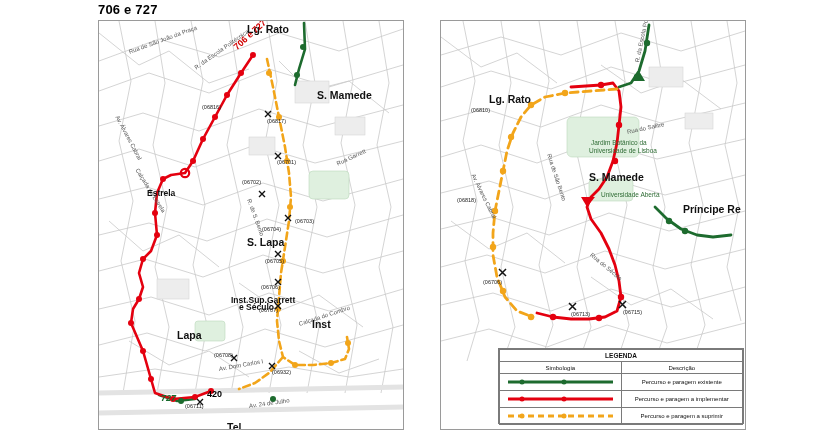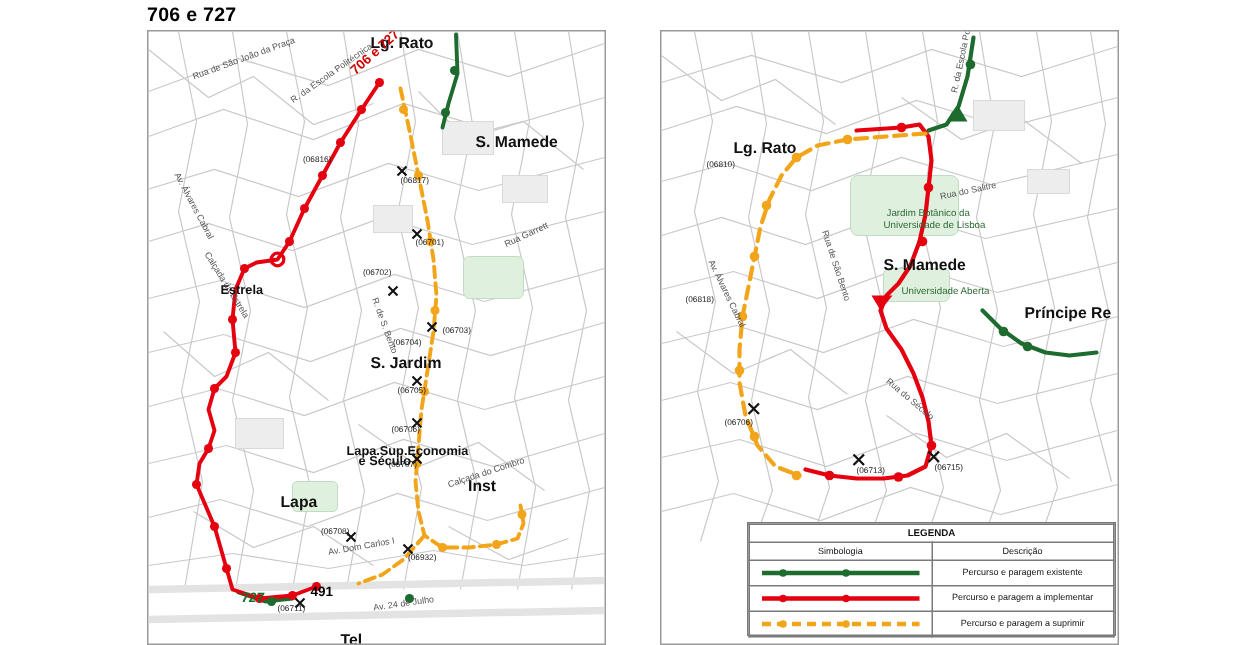--- a/index.html
+++ b/index.html
@@ -271,42 +271,42 @@
       <div class="maplabel" style="left: 18px; top: 92px; transform: rotate(62deg); transform-origin: left center;">Av. Álvares Cabral</div>
       <div class="maplabel" style="left: 38px; top: 145px; transform: rotate(58deg); transform-origin: left center;">Calçada da Estrela</div>
       <div class="maplabel" style="left: 96px; top: 44px; transform: rotate(-35deg); transform-origin: left center;">R. da Escola Politécnica</div>
       <div class="maplabel" style="left: 150px; top: 175px; transform: rotate(70deg); transform-origin: left center;">R. de S. Bento</div>
       <div class="maplabel" style="left: 120px; top: 345px; transform: rotate(-10deg); transform-origin: left center;">Av. Dom Carlos I</div>
       <div class="maplabel" style="left: 238px; top: 140px; transform: rotate(-25deg); transform-origin: left center;">Rua Garrett</div>
       <div class="maplabel" style="left: 200px; top: 300px; transform: rotate(-18deg); transform-origin: left center;">Calçada do Combro</div>
       <div class="maplabel" style="left: 150px; top: 382px; transform: rotate(-8deg); transform-origin: left center;">Av. 24 de Julho</div>
       <div class="placename big" style="left: 148px; top: 2px;">Lg. Rato</div>
       <div class="placename big" style="left: 218px; top: 68px;">S. Mamede</div>
-      <div class="placename big" style="left: 148px; top: 215px;">S. Jardim</div>
+      <div class="placename big" style="left: 148px; top: 215px;">S. Lapa</div>
       <div class="placename" style="left: 48px; top: 167px;">Estrela</div>
-      <div class="placename big" style="left: 88px; top: 308px; text-align: right;">Lapa</div>
+      <div class="placename big" style="left: 78px; top: 308px; text-align: right;">Lapa</div>
       <div class="placename big" style="left: 213px; top: 297px;">Inst</div>
-      <div class="placename" style="left: 132px; top: 274px;">Lapa.Sup.Economia</div>
+      <div class="placename" style="left: 132px; top: 274px;">Inst.Sup.Garrett</div>
       <div class="placename" style="left: 140px; top: 281px;">e Século</div>
       <div class="placename big" style="left: 128px; top: 400px;">Tel</div>
       <div class="stopcode" style="left: 103px; top: 83px;">(06816)</div>
       <div class="stopcode" style="left: 168px; top: 97px;">(06817)</div>
       <div class="stopcode" style="left: 178px; top: 138px;">(06701)</div>
       <div class="stopcode" style="left: 143px; top: 158px;">(06702)</div>
       <div class="stopcode" style="left: 196px; top: 197px;">(06703)</div>
       <div class="stopcode" style="left: 163px; top: 205px;">(06704)</div>
       <div class="stopcode" style="left: 166px; top: 237px;">(06705)</div>
       <div class="stopcode" style="left: 162px; top: 263px;">(06706)</div>
       <div class="stopcode" style="left: 160px; top: 286px;">(06707)</div>
       <div class="stopcode" style="left: 115px; top: 331px;">(06708)</div>
       <div class="stopcode" style="left: 173px; top: 348px;">(06932)</div>
       <div class="stopcode" style="left: 86px; top: 382px;">(06711)</div>
       <div class="routenum red" style="left: 136px; top: 22px; transform: rotate(-42deg); transform-origin: left center;">706 e 727</div>
       <div class="routenum green" style="left: 62px; top: 372px;">727</div>
-      <div class="routenum" style="left: 108px; top: 368px;">491</div>
+      <div class="routenum" style="left: 108px; top: 368px;">420</div>
     </div>
 
   <div class="map-frame" id="map-right">
     <svg class="streets" viewBox="0 0 304 408">
       <g stroke="#c9c9c9" stroke-width="0.8" fill="none">
         <path d="M0 34 L60 16 L120 34 L180 12 L240 30 L304 10"></path>
         <path d="M0 66 L50 50 L110 68 L170 46 L230 64 L304 44"></path>
         <path d="M0 100 L44 88 L100 106 L160 84 L220 102 L304 82"></path>
         <path d="M0 136 L40 124 L96 142 L156 120 L216 138 L304 118"></path>
         <path d="M0 172 L48 160 L104 178 L164 156 L224 174 L304 154"></path>

